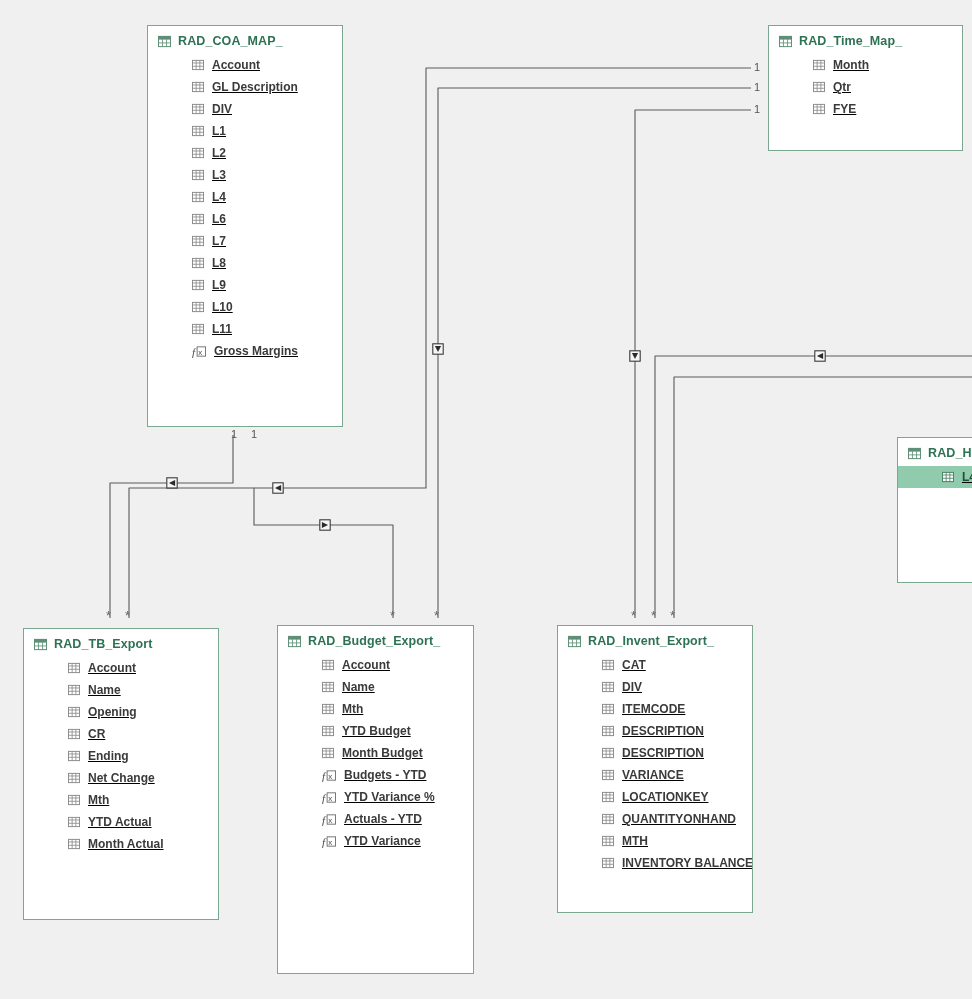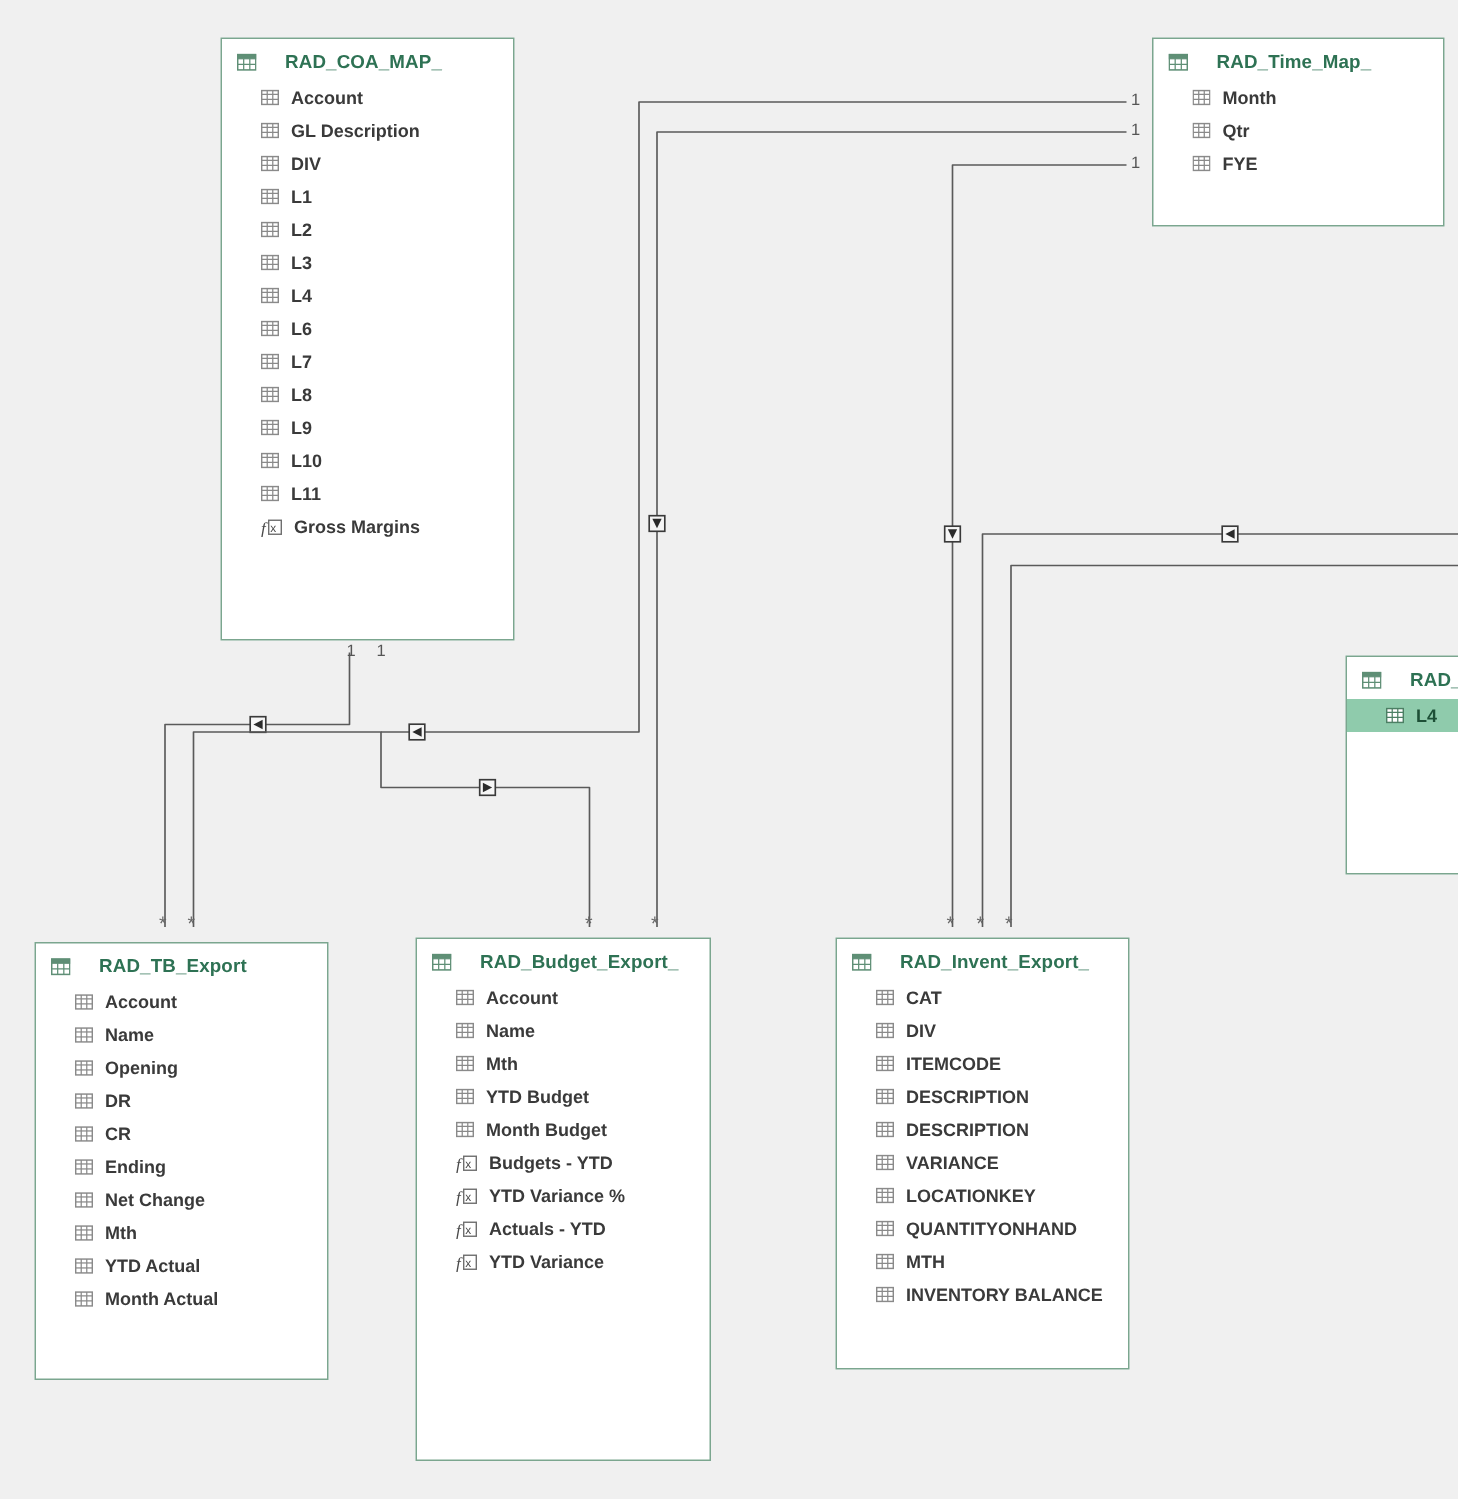--- a/index.html
+++ b/index.html
@@ -36,37 +36,37 @@
     background: #ffffff;
     border: 1px solid #7ba68f;
     box-sizing: border-box;
     overflow: hidden;
   }
   .table-header {
     display: flex;
     align-items: center;
     padding: 8px 0 6px 10px;
     box-sizing: border-box;
-    gap: 12px;
   }
   .table-title {
     font-size: 12.5px;
     font-weight: bold;
     color: #2e7254;
     white-space: nowrap;
     letter-spacing: 0.1px;
     margin-left: 7px;
   }
   .field-row {
     display: flex;
     align-items: center;
     height: 22px;
-    padding-left: 26px;
+    padding-left: 44px;
     box-sizing: border-box;
     white-space: nowrap;
+    text-decoration: underline;
   }
   .field-row.selected {
     background: #8fcbac;
   }
   .field-label {
     font-size: 12px;
     font-weight: bold;
     color: #3a3a3a;
     margin-left: 8px;
     white-space: nowrap;
@@ -446,32 +446,20 @@
         <div class="field-row">
           <span class="ico">
             <svg width="12" height="12" viewBox="0 0 13 13">
               <rect x="0.5" y="1.5" width="12" height="10" fill="#ffffff" stroke="#8a8a8a" stroke-width="1.05"></rect>
               <line x1="0.5" y1="4.3" x2="12.5" y2="4.3" stroke="#8a8a8a" stroke-width="0.9"></line>
               <line x1="0.5" y1="7.9" x2="12.5" y2="7.9" stroke="#8a8a8a" stroke-width="0.9"></line>
               <line x1="4.5" y1="1.5" x2="4.5" y2="11.5" stroke="#8a8a8a" stroke-width="0.9"></line>
               <line x1="8.5" y1="1.5" x2="8.5" y2="11.5" stroke="#8a8a8a" stroke-width="0.9"></line>
             </svg>
           </span>
-          <span class="field-label">DR</span>
-        </div>
-        <div class="field-row">
-          <span class="ico">
-            <svg width="12" height="12" viewBox="0 0 13 13">
-              <rect x="0.5" y="1.5" width="12" height="10" fill="#ffffff" stroke="#8a8a8a" stroke-width="1.05"></rect>
-              <line x1="0.5" y1="4.3" x2="12.5" y2="4.3" stroke="#8a8a8a" stroke-width="0.9"></line>
-              <line x1="0.5" y1="7.9" x2="12.5" y2="7.9" stroke="#8a8a8a" stroke-width="0.9"></line>
-              <line x1="4.5" y1="1.5" x2="4.5" y2="11.5" stroke="#8a8a8a" stroke-width="0.9"></line>
-              <line x1="8.5" y1="1.5" x2="8.5" y2="11.5" stroke="#8a8a8a" stroke-width="0.9"></line>
-            </svg>
-          </span>
           <span class="field-label">CR</span>
         </div>
         <div class="field-row">
           <span class="ico">
             <svg width="12" height="12" viewBox="0 0 13 13">
               <rect x="0.5" y="1.5" width="12" height="10" fill="#ffffff" stroke="#8a8a8a" stroke-width="1.05"></rect>
               <line x1="0.5" y1="4.3" x2="12.5" y2="4.3" stroke="#8a8a8a" stroke-width="0.9"></line>
               <line x1="0.5" y1="7.9" x2="12.5" y2="7.9" stroke="#8a8a8a" stroke-width="0.9"></line>
               <line x1="4.5" y1="1.5" x2="4.5" y2="11.5" stroke="#8a8a8a" stroke-width="0.9"></line>
               <line x1="8.5" y1="1.5" x2="8.5" y2="11.5" stroke="#8a8a8a" stroke-width="0.9"></line>

